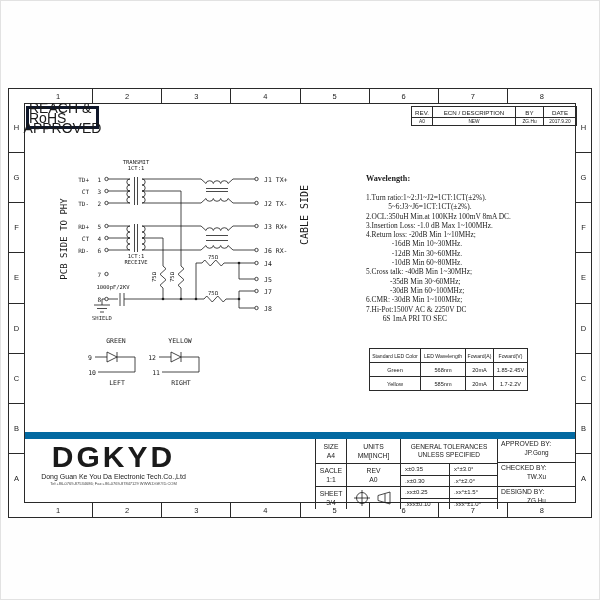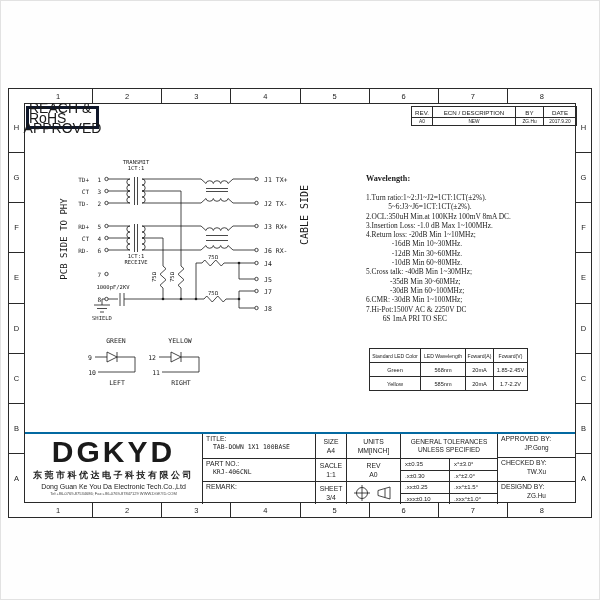--- a/index.html
+++ b/index.html
@@ -39,21 +39,21 @@
   
   .ledspec-title{position:absolute;left:344px;top:228px;width:157px;text-align:center;font-size:9px;color:#222;}
   .ledspec{position:absolute;left:344px;top:244px;border:1px solid #2a2a2a;font-size:5.6px;color:#222;}
   .ls-row{display:flex;height:13px;}
   .ls-row + .ls-row{border-top:1px solid #2a2a2a;}
   .ls-c{display:flex;align-items:center;justify-content:center;box-sizing:border-box;}
   .ls-c + .ls-c{border-left:1px solid #2a2a2a;}
   .lc1{width:50px;} .lc2{width:45px;} .lc3{width:28px;} .lc4{width:34px;}
   .ls-head{font-size:5.1px;}
   
-  .tblock{position:absolute;left:0;top:328px;width:550px;height:70px;border-top:2px solid #0369a1;box-sizing:border-box;font-size:6.8px;}
+  .tblock{position:absolute;left:0;top:328px;width:550px;height:70px;border-top:7px solid #0369a1;box-sizing:border-box;font-size:6.8px;}
   .tb-col{position:absolute;top:0;height:70px;box-sizing:border-box;border-left:1px solid #2a2a2a;}
   .tb-logo{left:0;width:177px;border-left:none;text-align:center;}
   .tb-title{left:177px;width:113px;}
   .tb-size{left:290px;width:31px;}
   .tb-units{left:321px;width:54px;}
   .tb-tol{left:375px;width:97px;}
   .tb-app{left:472px;width:78px;}
   .tb-row{position:absolute;left:0;width:100%;box-sizing:border-box;}
   .r1{top:0;height:24px;} .r2{top:24px;height:23px;border-top:1px solid #2a2a2a;} .r3{top:47px;height:23px;border-top:1px solid #2a2a2a;}
   .lbl{padding:1px 0 0 3px;}
@@ -326,38 +326,24 @@
           <div class="ls-c lc1">Yellow</div>
           <div class="ls-c lc2">585nm</div>
           <div class="ls-c lc3">20mA</div>
           <div class="ls-c lc4">1.7-2.2V</div>
         </div>
       </div>
 
       <div class="tblock">
         <div class="tb-col tb-logo">
           <div class="logo-word">DGKYD</div>
-          <div class="logo-cn">东莞市科优达电子科技有限公司</div>
           <div class="logo-en">Dong Guan Ke You Da Electronic Tech.Co.,Ltd</div>
           <div class="logo-contact">Tel:+86-0769-87534686; Fax:+86-0769-87847129  WWW.DGKYD.COM</div>
         </div>
 
-        <div class="tb-col tb-title">
-          <div class="tb-row r1">
-            <div class="lbl">TITLE:</div>
-            <div class="val-mono">TAB-DOWN 1X1 100BASE</div>
-          </div>
-          <div class="tb-row r2">
-            <div class="lbl">PART NO.:</div>
-            <div class="val-mono">KRJ-406CNL</div>
-          </div>
-          <div class="tb-row r3">
-            <div class="lbl">REMARK:</div>
-          </div>
-        </div>
 
         <div class="tb-col tb-size">
           <div class="tb-row r1">
               <div class="ctr">
             <div>SIZE</div>
             <div>A4</div>
           </div>
             </div>
           <div class="tb-row r2">
               <div class="ctr">

